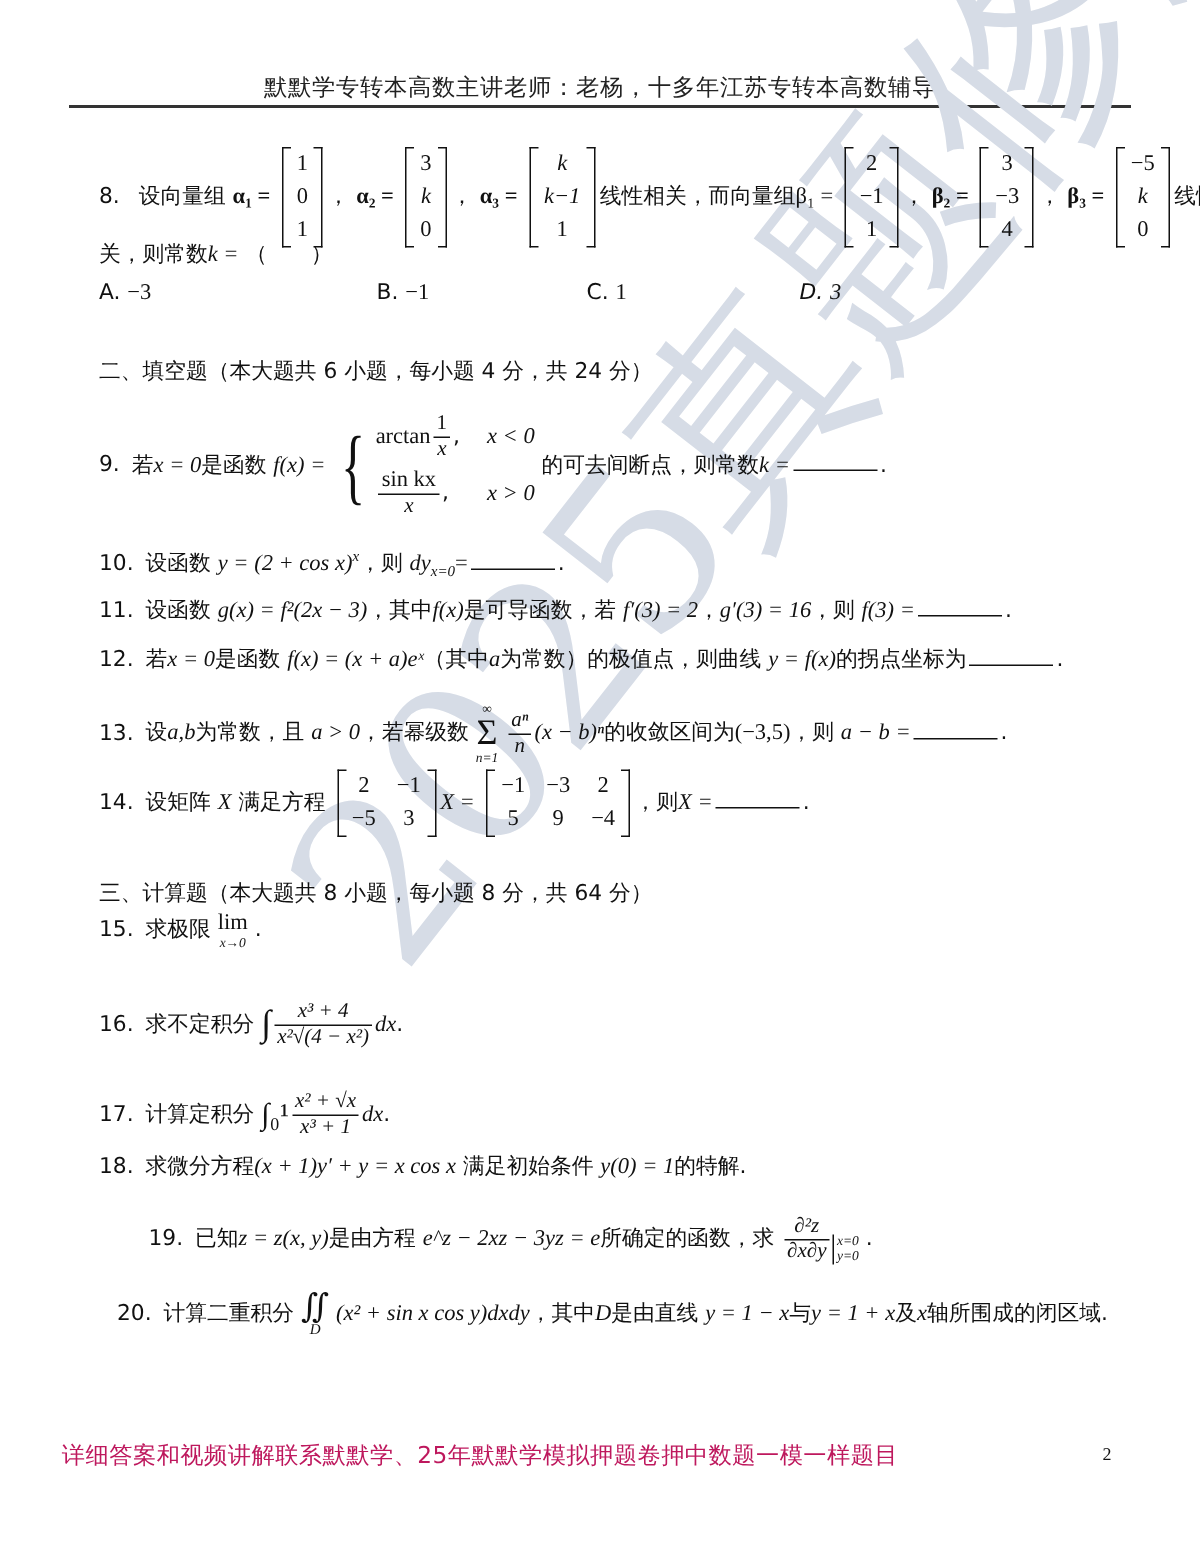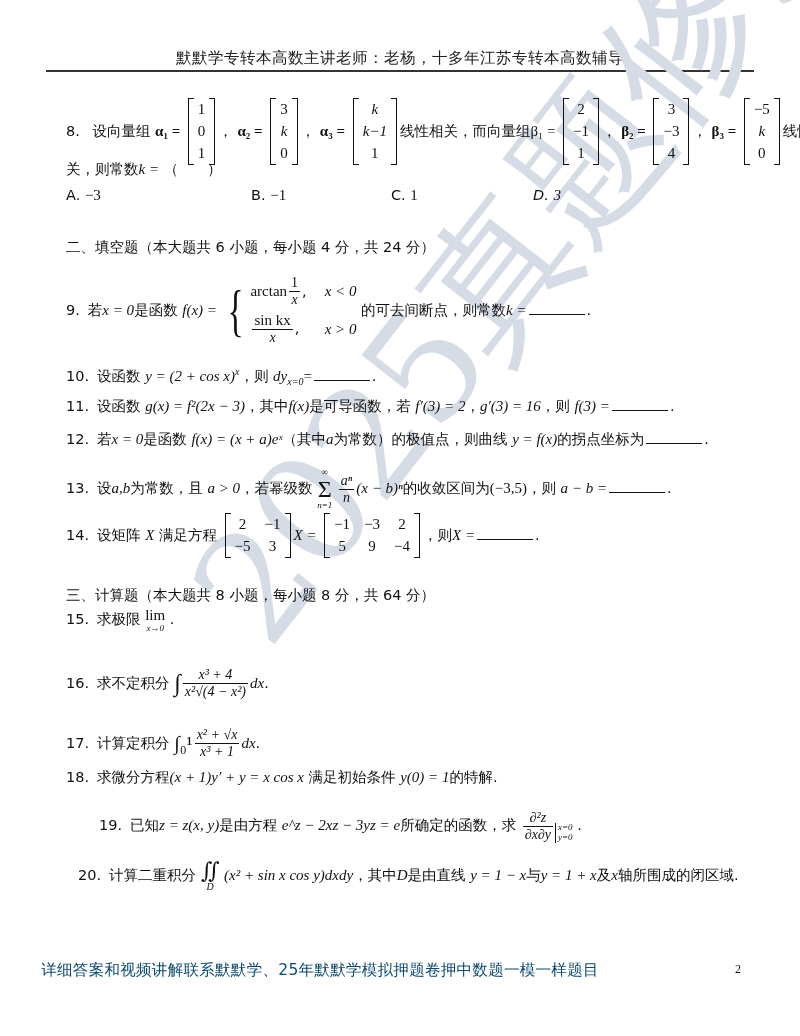--- a/index.html
+++ b/index.html
@@ -40,21 +40,21 @@
   .frac .top { border-bottom: 1px solid #111; padding: 0 2px; }
   .frac .bot { padding: 0 2px; }
 
   .section { position: absolute; left: 66px; font-size: 14.5px; z-index: 1; }
 
   .piece { display: inline-flex; vertical-align: middle; align-items: center; }
   .brace { font-size: 56px; font-family: "Liberation Serif", serif; line-height: 1; margin-right: 2px; transform: scaleX(0.6); }
   .cases { display: grid; grid-template-columns: auto auto; column-gap: 18px; row-gap: 4px; align-items: center; }
 
   .footer { position: absolute; top: 960px; left: 0; width: 640px; text-align: center;
-            font-size: 15.5px; color: #0c4a6e; letter-spacing: 0.3px; }
+            font-size: 15.5px; color: #be185d; letter-spacing: 0.3px; }
   .page-num { position: absolute; top: 962px; left: 735px; font-size: 12px; font-family: "Liberation Serif", serif; }
   .sub { font-size: 10px; vertical-align: sub; }
   .sup { font-size: 10px; vertical-align: super; }
 </style>
 </head>
 <body>
 
 <div class="header">默默学专转本高数主讲老师：老杨，十多年江苏专转本高数辅导</div>
 <div class="header-rule"></div>
 

